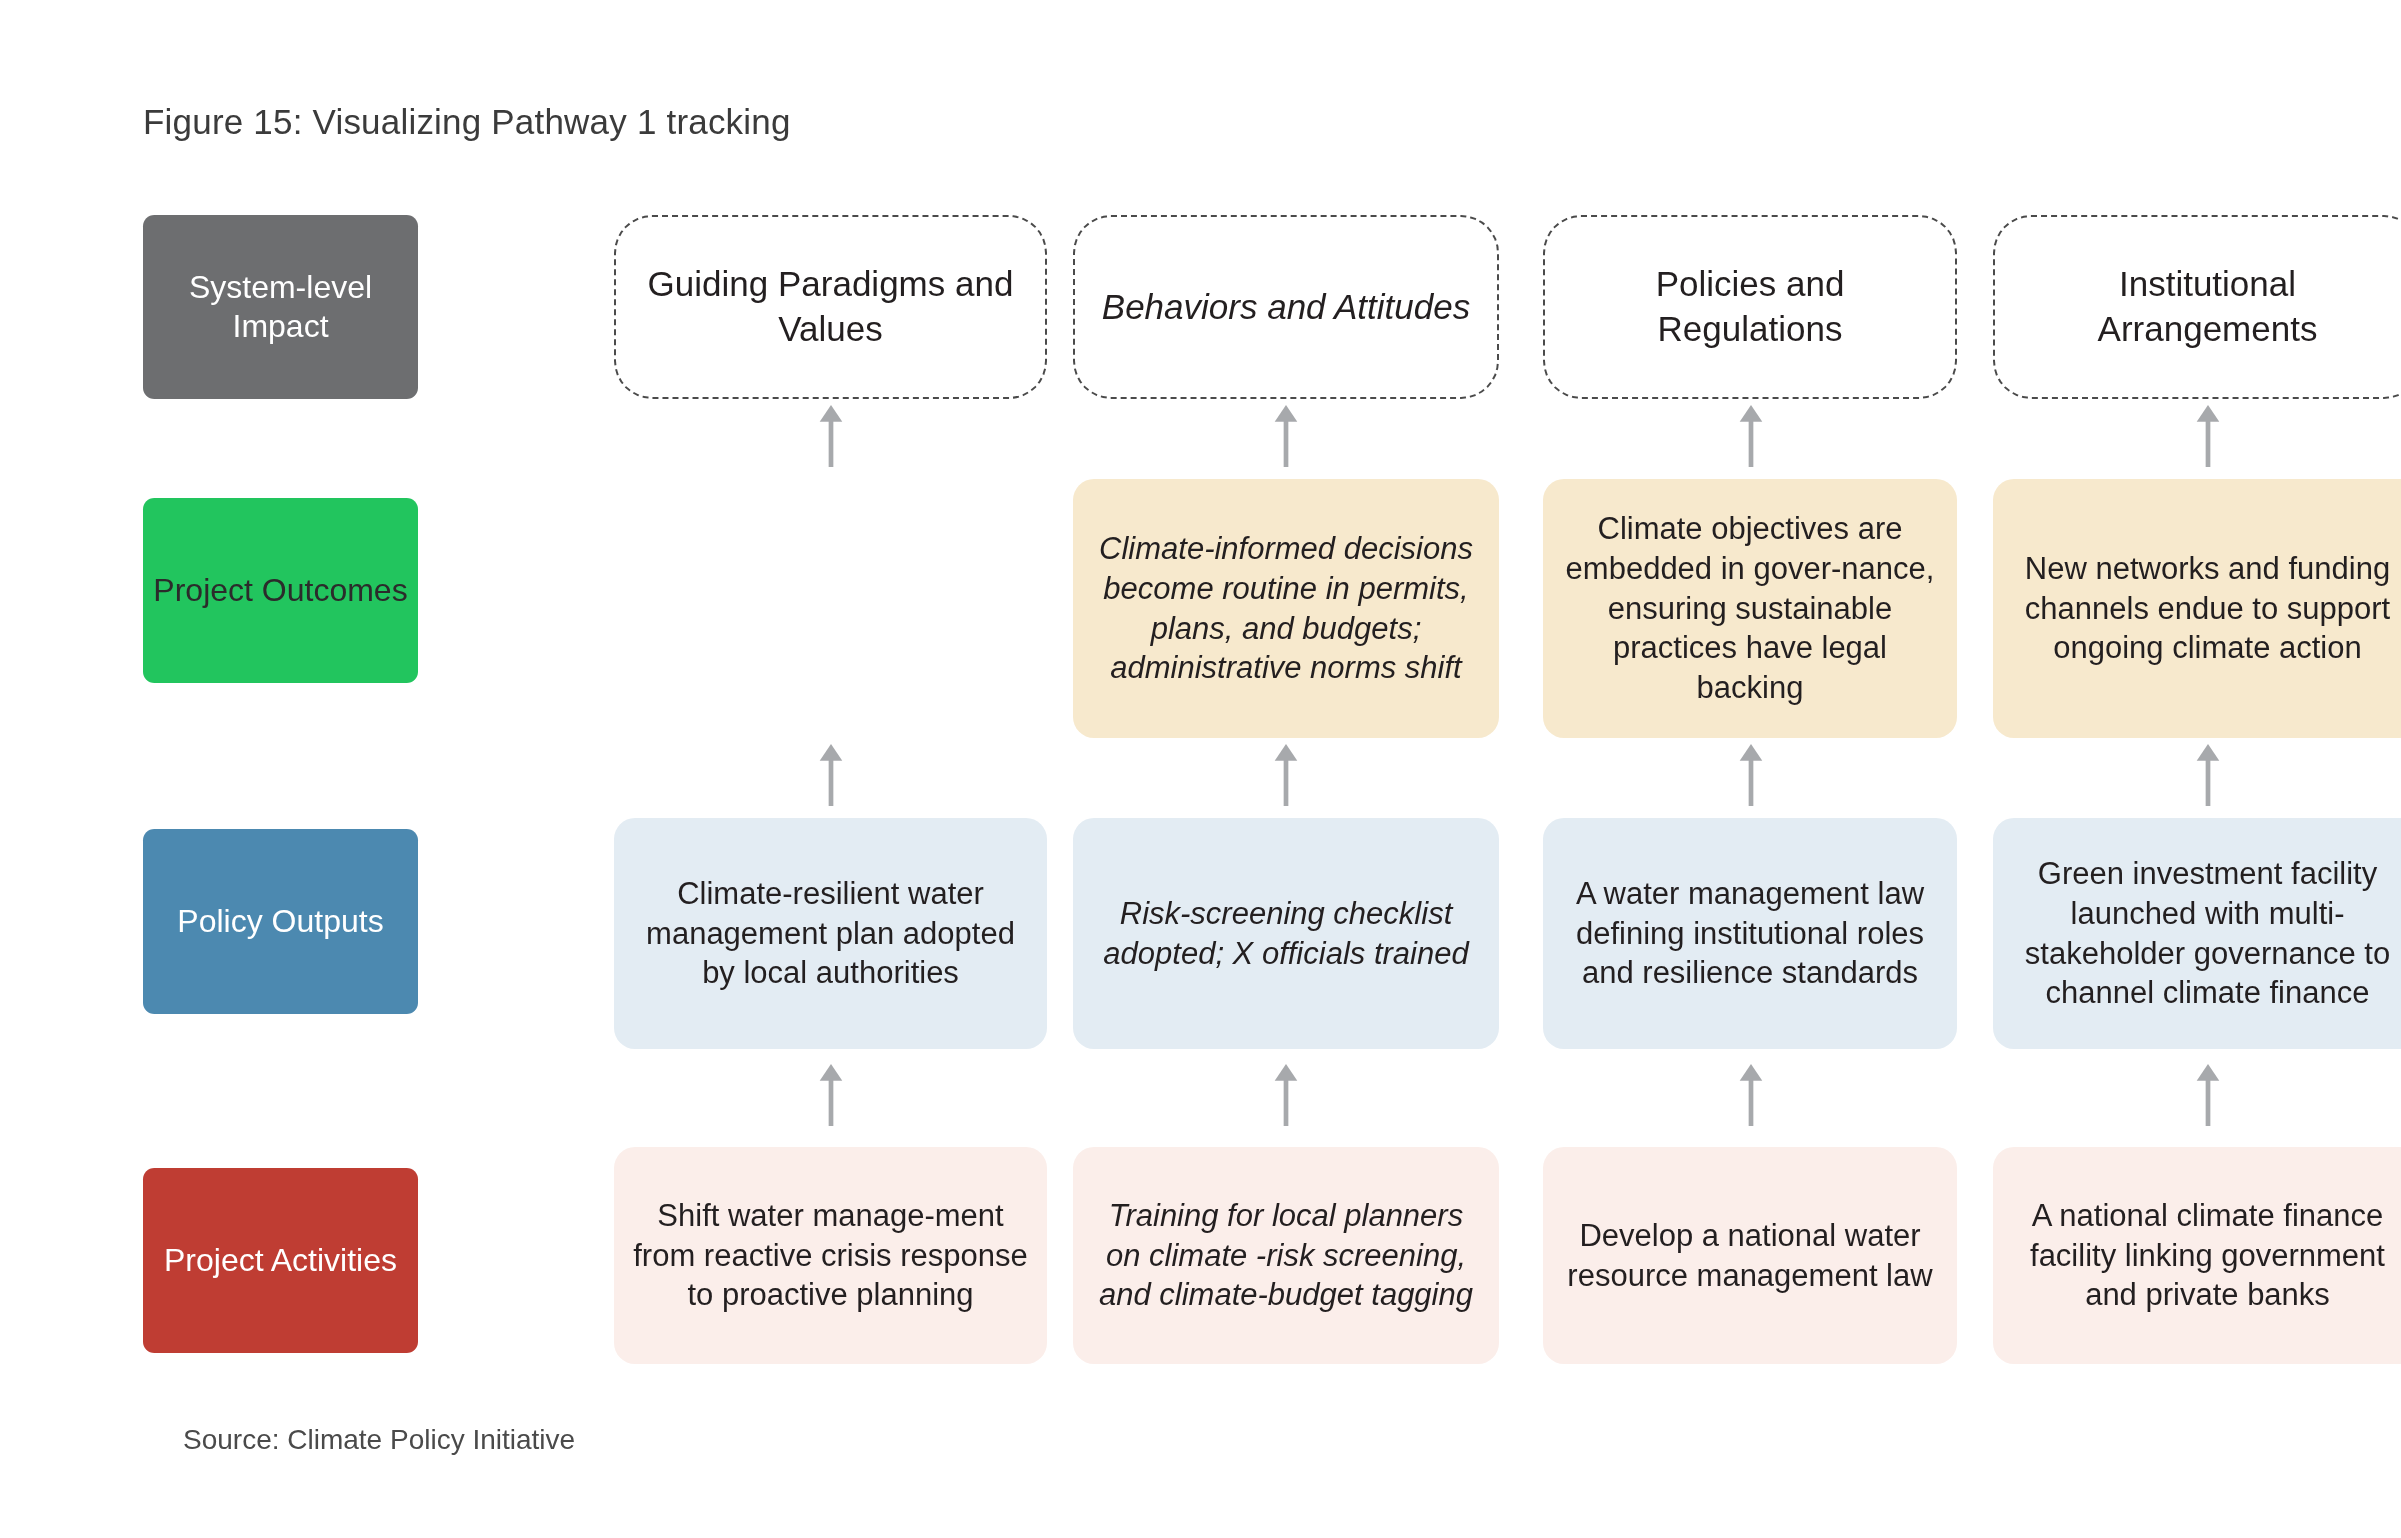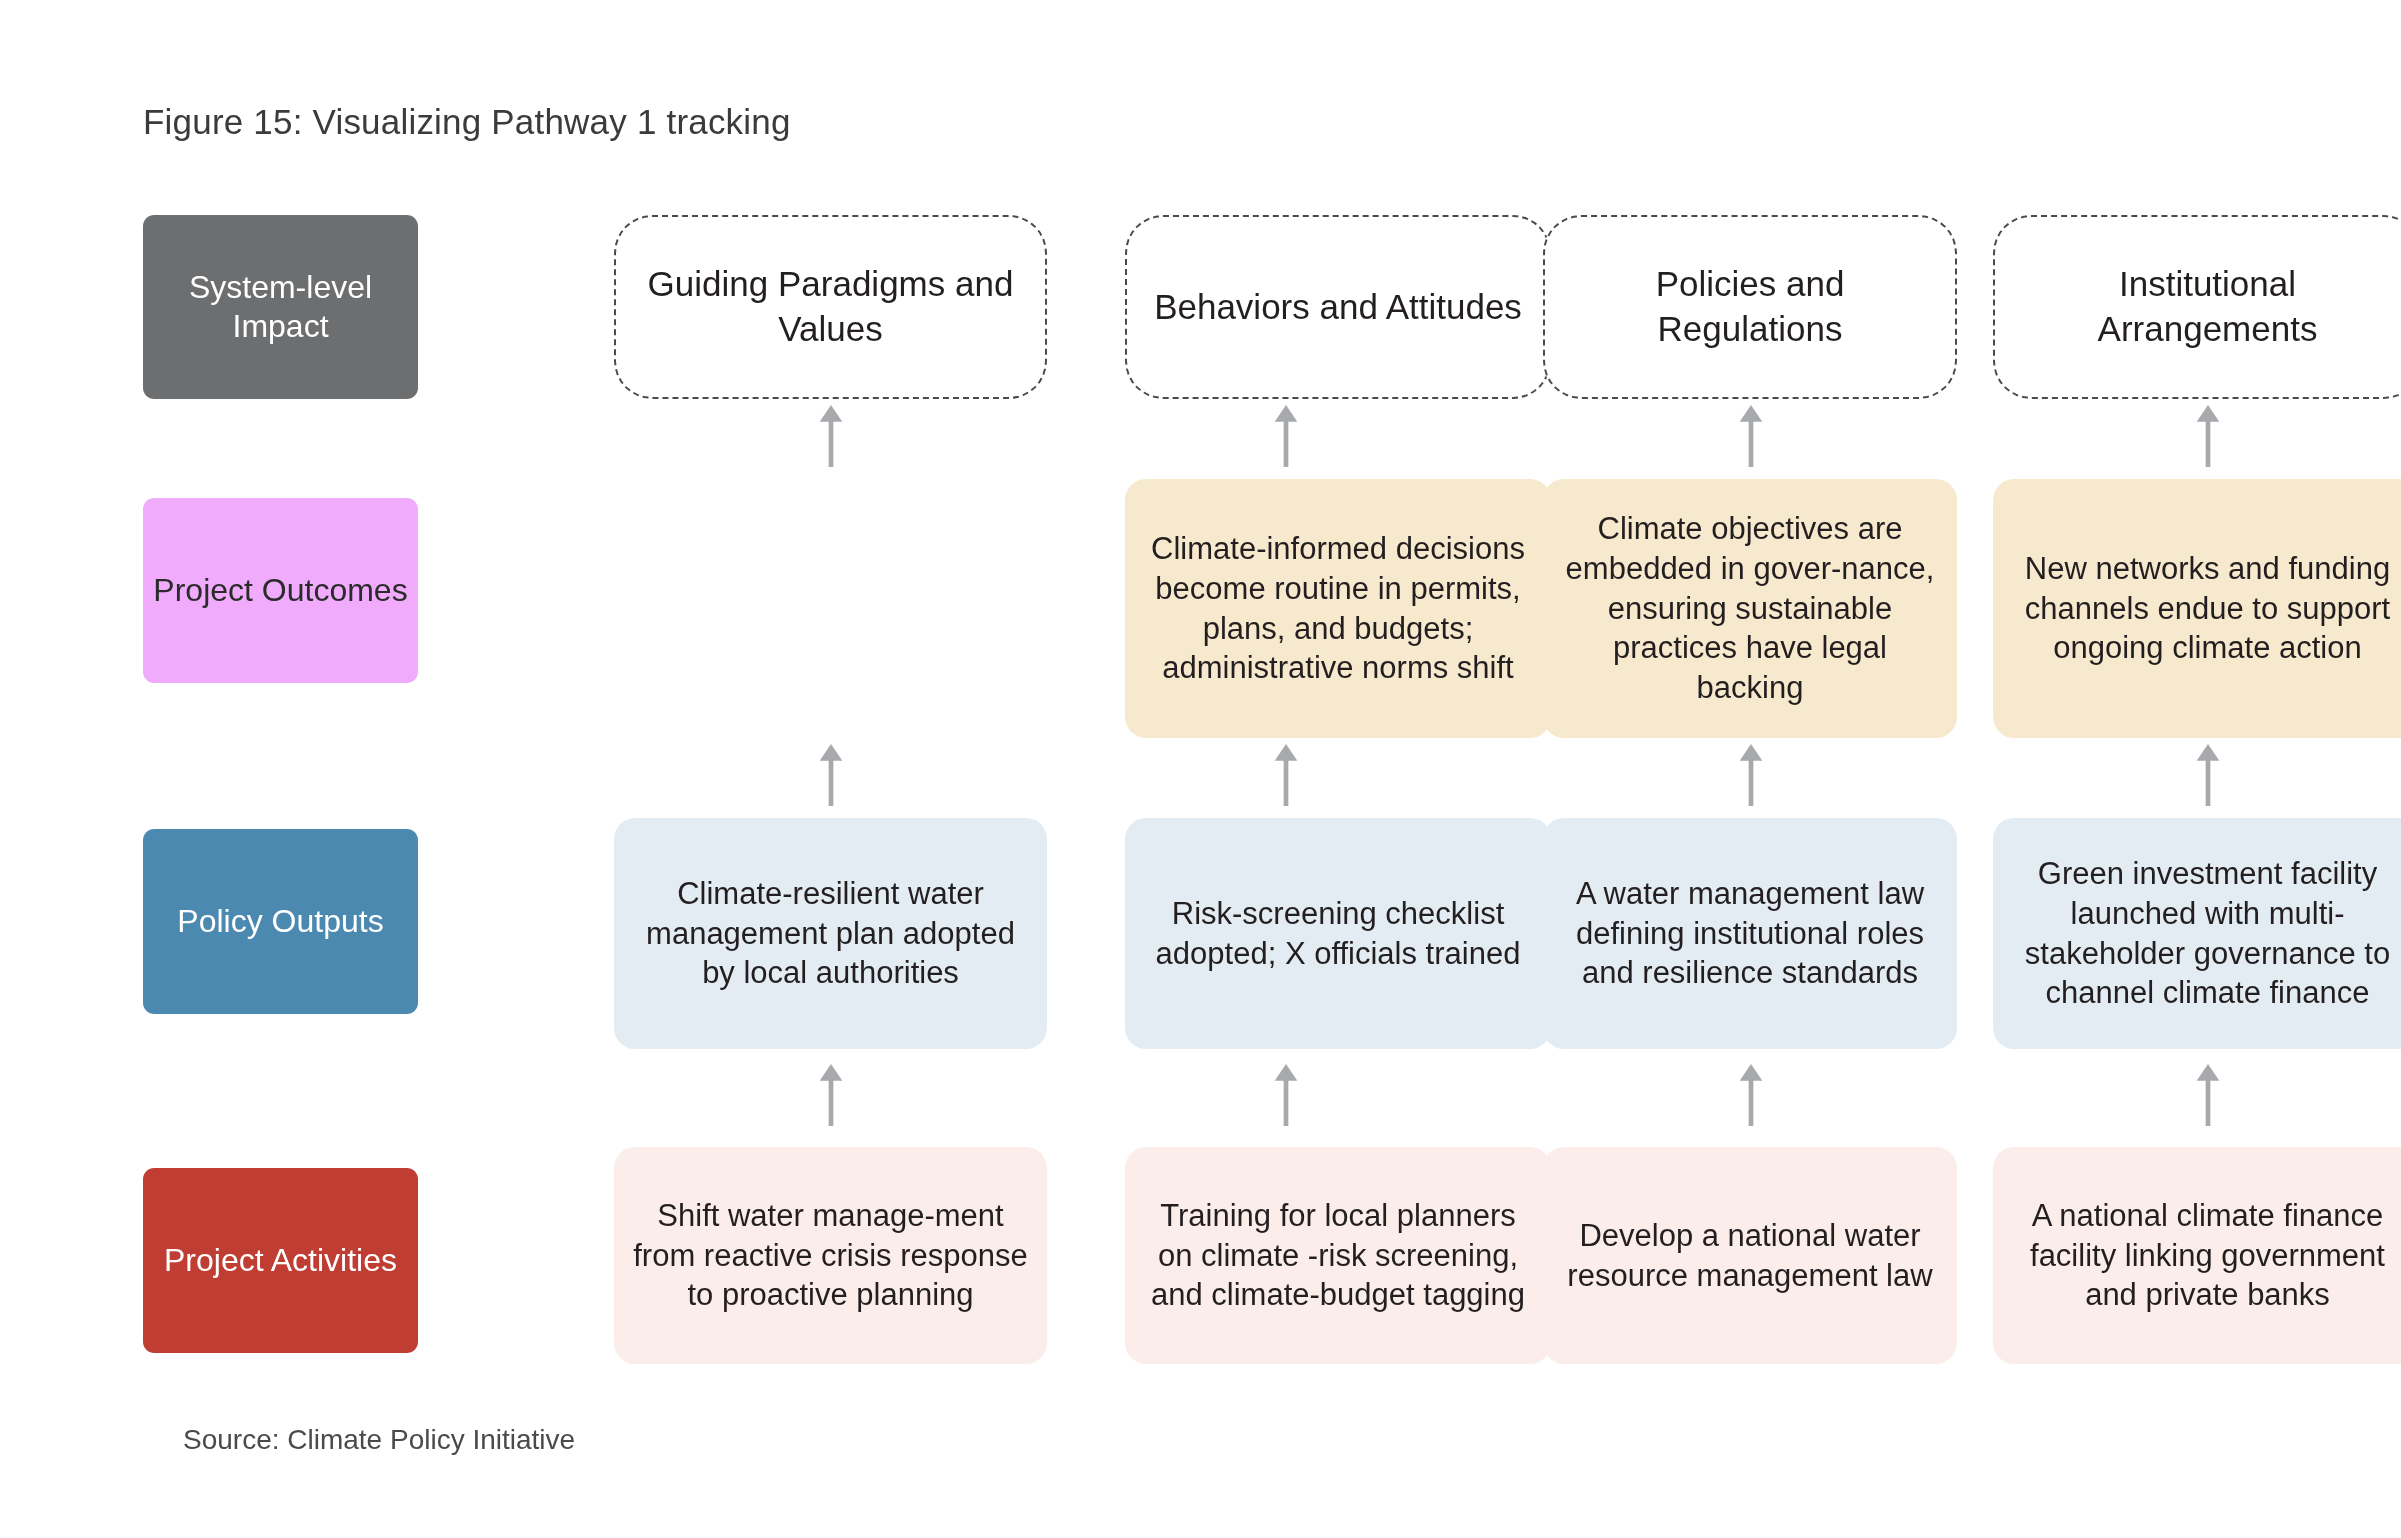--- a/index.html
+++ b/index.html
@@ -68,39 +68,39 @@
     align-items: center;
     justify-content: center;
     text-align: center;
     color: #ffffff;
     font-size: 32px;
     line-height: 1.22;
     padding: 0 5px;
     box-sizing: border-box;
   }
   .row-0 .row-label { top: 0px;  height: 184px; background: #6d6e70; }
-  .row-1 .row-label { top: 19px; height: 185px; background: #f0abfc; color: #2b2b2b; }
+  .row-1 .row-label { top: 19px; height: 185px; background: #22c55e; color: #2b2b2b; }
   .row-2 .row-label { top: 11.3px; height: 185px; background: #4c89b0; }
   .row-3 .row-label { top: 21px; height: 185px; background: #bf3d33; }
 
   
   .cell {
     position: absolute;
     box-sizing: border-box;
     display: flex;
     align-items: center;
     justify-content: center;
     text-align: center;
     font-size: 31px;
     line-height: 1.28;
     padding: 13px 17px;
     color: #231f20;
   }
   .col-0 { left: 471px;  width: 433px; }
-  .col-1 { left: 982px;  width: 426px; }
+  .col-1 { left: 930px;  width: 426px; font-style: italic; }
   .col-2 { left: 1400px; width: 414px; }
   .col-3 { left: 1850px; width: 429px; }
 
   .row-0 .cell {
     top: 0;
     height: 184px;
     border: 2.8px dashed #4a4a4a;
     border-radius: 38px;
     font-size: 35px;
     background: #ffffff;

